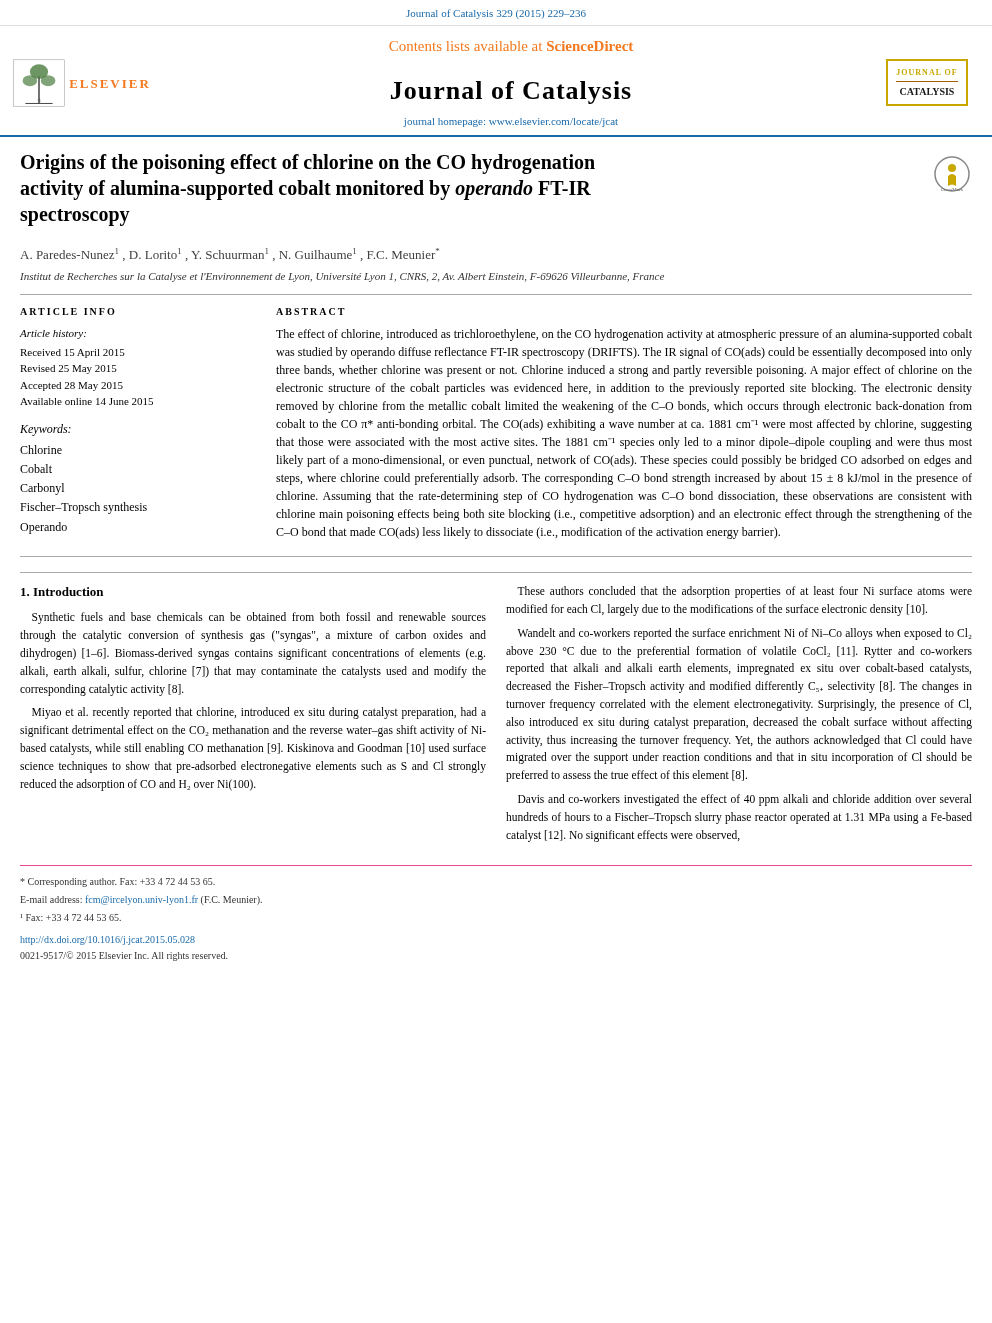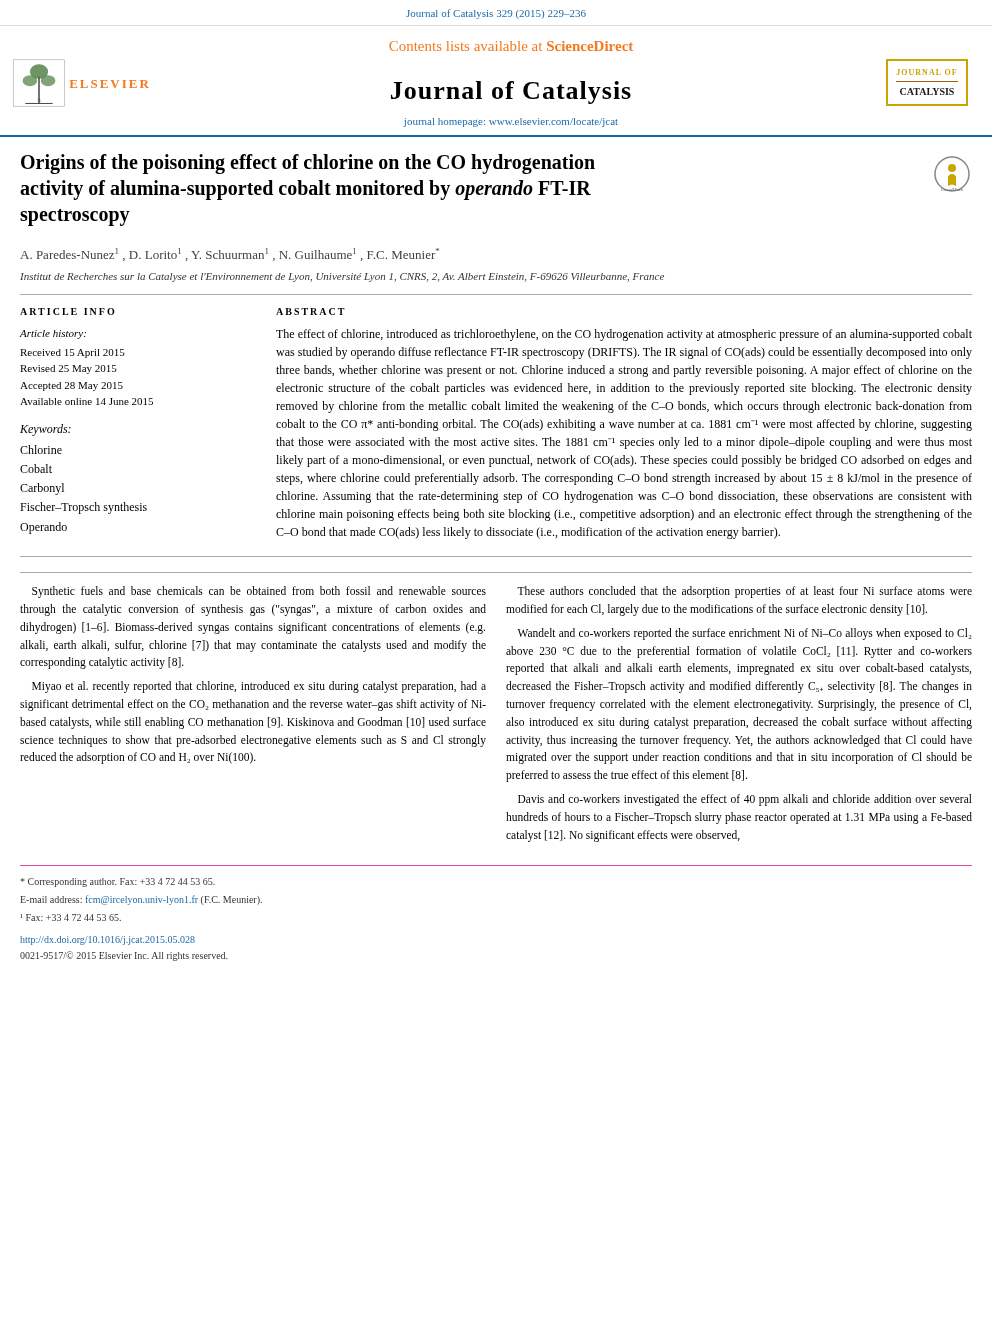--- a/index.html
+++ b/index.html
@@ -374,20 +374,24 @@
       <div class="abstract-text">The effect of chlorine, introduced as trichloroethylene, on the CO hydrogenation activity at atmospheric pressure of an alumina-supported cobalt was studied by operando diffuse reflectance FT-IR spectroscopy (DRIFTS). The IR signal of CO(ads) could be essentially decomposed into only three bands, whether chlorine was present or not. Chlorine induced a strong and partly reversible poisoning. A major effect of chlorine on the electronic structure of the cobalt particles was evidenced here, in addition to the previously reported site blocking. The electronic density removed by chlorine from the metallic cobalt limited the weakening of the C–O bonds, which occurs through electronic back-donation from cobalt to the CO π* anti-bonding orbital. The CO(ads) exhibiting a wave number at ca. 1881 cm⁻¹ were most affected by chlorine, suggesting that those were associated with the most active sites. The 1881 cm⁻¹ species only led to a minor dipole–dipole coupling and were thus most likely part of a mono-dimensional, or even punctual, network of CO(ads). These species could possibly be bridged CO adsorbed on edges and steps, where chlorine could preferentially adsorb. The corresponding C–O bond strength increased by about 15 ± 8 kJ/mol in the presence of chlorine. Assuming that the rate-determining step of CO hydrogenation was C–O bond dissociation, these observations are consistent with chlorine main poisoning effects being both site blocking (i.e., competitive adsorption) and an electronic effect through the strengthening of the C–O bond that made CO(ads) less likely to dissociate (i.e., modification of the activation energy barrier).</div>
     </div>
   </div>
 
   <hr class="divider" style="margin-top:15px;">
 
   <div class="bottom-section">
     <div class="intro-section">
 
       <div class="intro-left">
+        <div class="section-title">
+          <span>1.</span>
+          <span>Introduction</span>
+        </div>
         <div class="body-text">
           <p>Synthetic fuels and base chemicals can be obtained from both fossil and renewable sources through the catalytic conversion of synthesis gas ("syngas", a mixture of carbon oxides and dihydrogen) [1–6]. Biomass-derived syngas contains significant concentrations of elements (e.g. alkali, earth alkali, sulfur, chlorine [7]) that may contaminate the catalysts used and modify the corresponding catalytic activity [8].</p>
           <p>Miyao et al. recently reported that chlorine, introduced ex situ during catalyst preparation, had a significant detrimental effect on the CO₂ methanation and the reverse water–gas shift activity of Ni-based catalysts, while still enabling CO methanation [9]. Kiskinova and Goodman [10] used surface science techniques to show that pre-adsorbed electronegative elements such as S and Cl strongly reduced the adsorption of CO and H₂ over Ni(100).</p>
         </div>
       </div>
 
       <div class="intro-right">
         <div class="body-text">
           <p>These authors concluded that the adsorption properties of at least four Ni surface atoms were modified for each Cl, largely due to the modifications of the surface electronic density [10].</p>
           <p>Wandelt and co-workers reported the surface enrichment Ni of Ni–Co alloys when exposed to Cl₂ above 230 °C due to the preferential formation of volatile CoCl₂ [11]. Rytter and co-workers reported that alkali and alkali earth elements, impregnated ex situ over cobalt-based catalysts, decreased the Fisher–Tropsch activity and modified differently C₅₊ selectivity [8]. The changes in turnover frequency correlated with the element electronegativity. Surprisingly, the presence of Cl, also introduced ex situ during catalyst preparation, decreased the cobalt surface without affecting activity, thus increasing the turnover frequency. Yet, the authors acknowledged that Cl could have migrated over the support under reaction conditions and that in situ incorporation of Cl should be preferred to assess the true effect of this element [8].</p>

